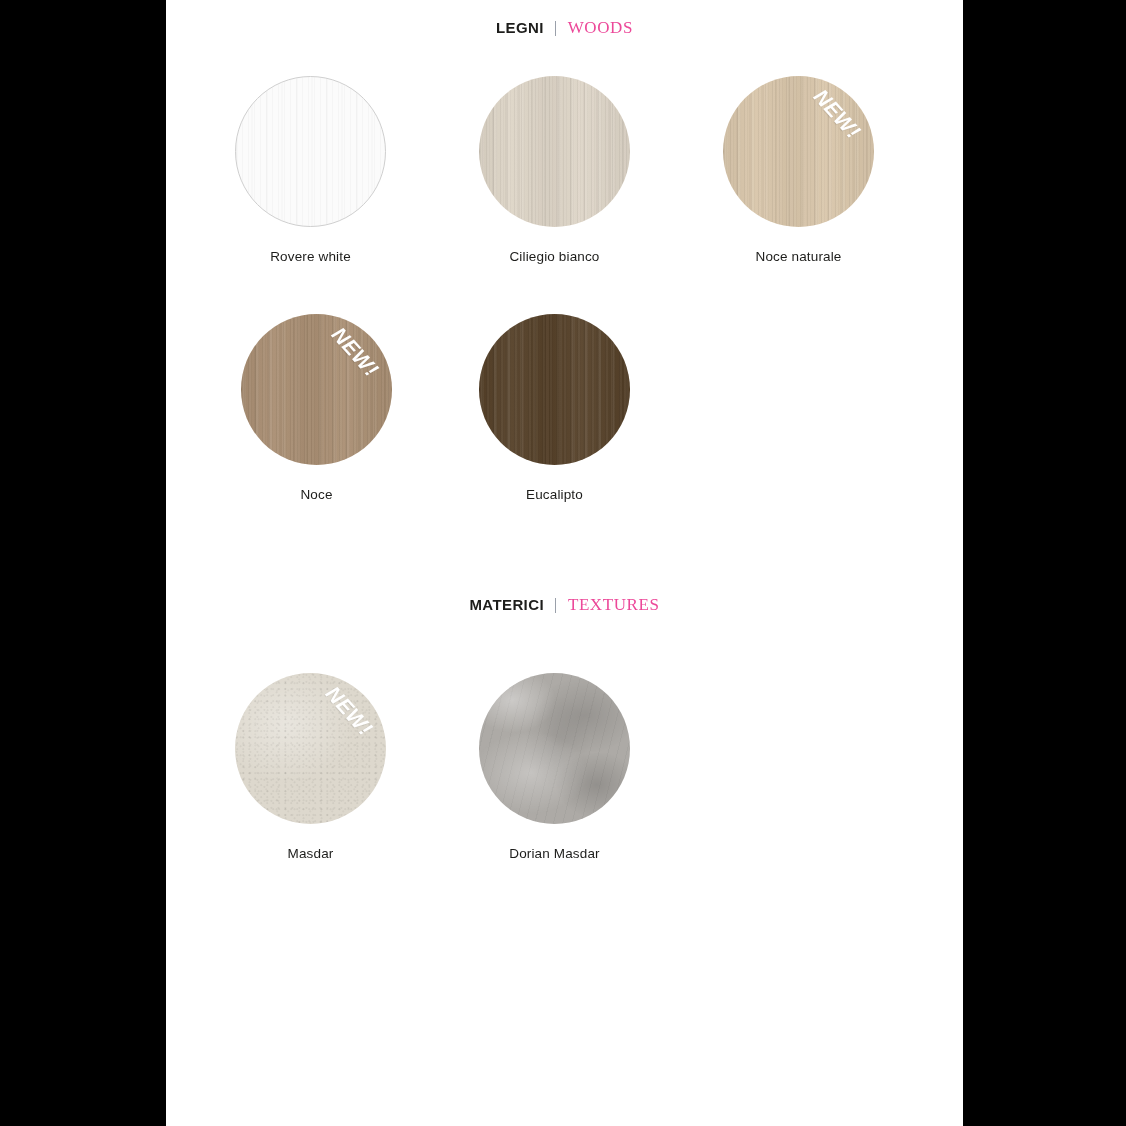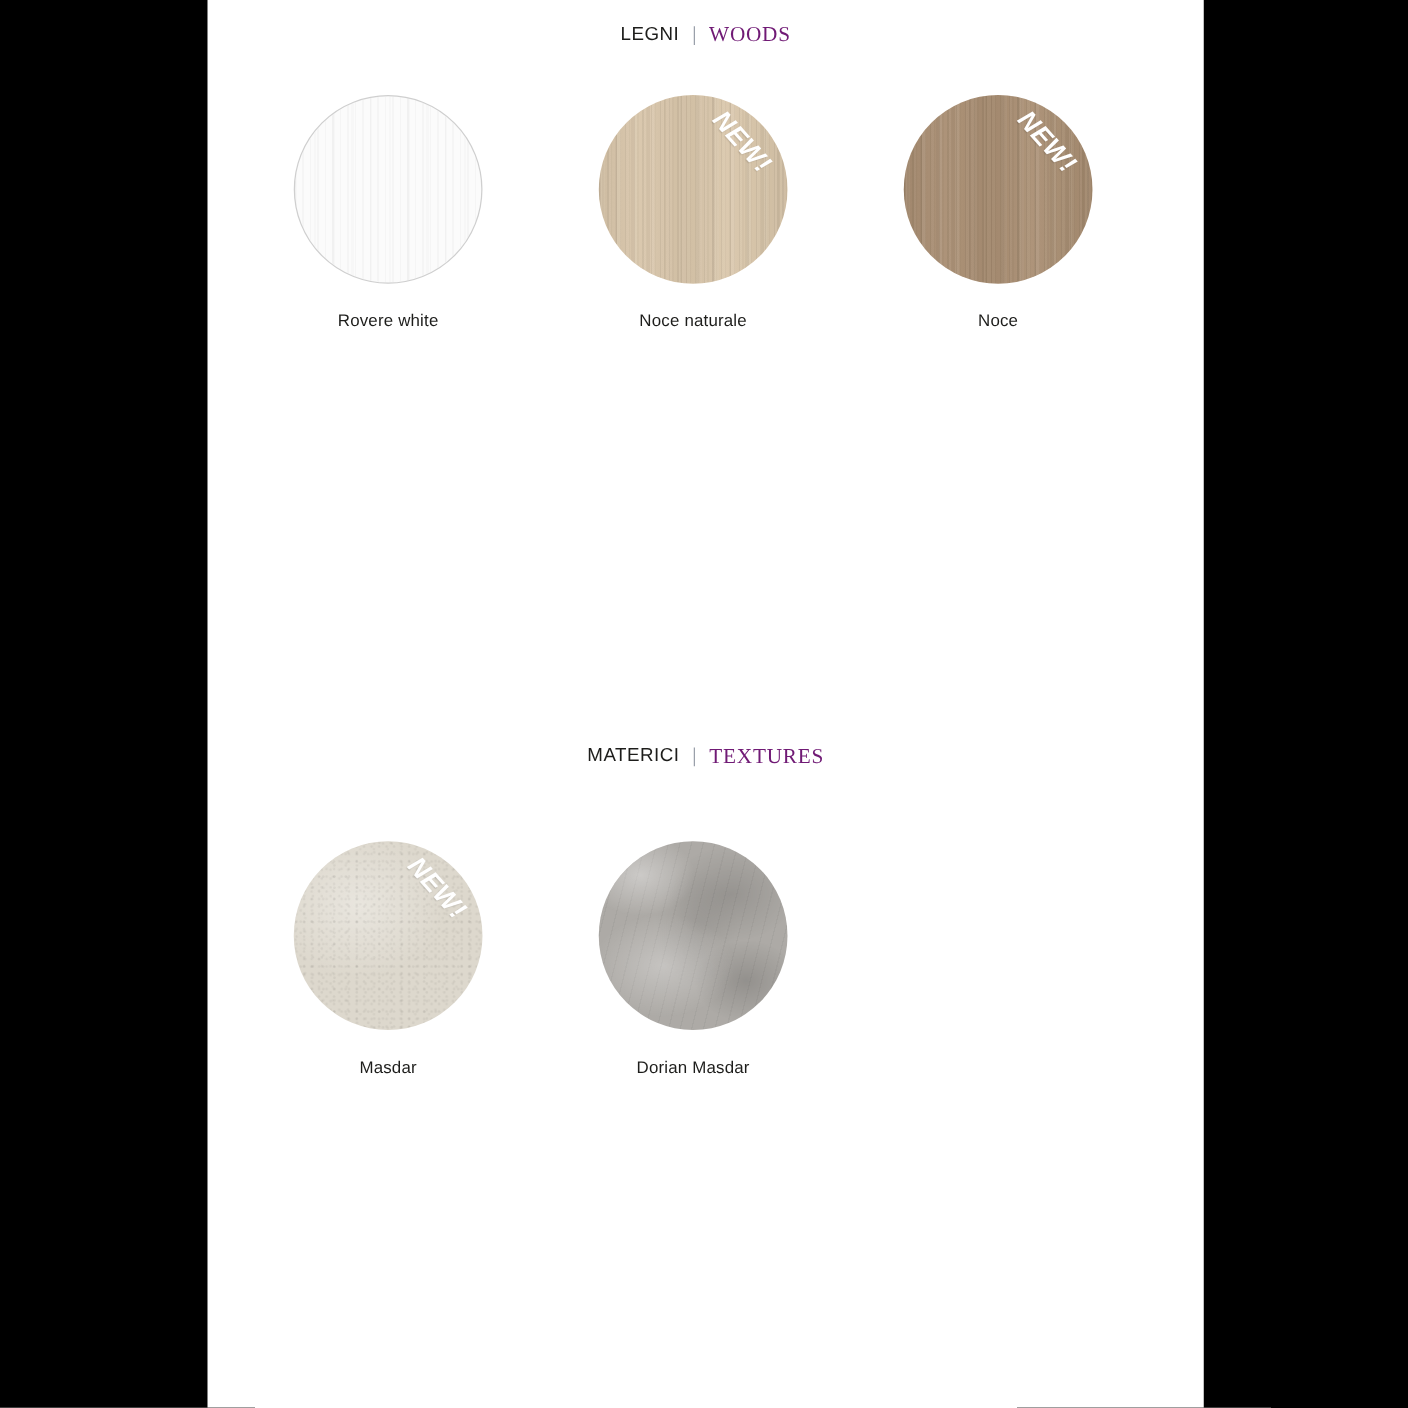--- a/index.html
+++ b/index.html
@@ -24,39 +24,39 @@
   
   .section-head {
     width: 100%;
     text-align: center;
     white-space: nowrap;
     line-height: 1;
   }
   .head-it {
     font-family: "Liberation Sans", sans-serif;
     font-size: 15px;
-    font-weight: 400;
+    font-weight: 700;
     letter-spacing: 0.4px;
     color: #1d1d1b;
     vertical-align: middle;
   }
   .head-sep {
     display: inline-block;
     width: 1px;
     height: 15px;
     background: #9aa0aa;
     margin: 0 7px -2px 7px;
     vertical-align: middle;
   }
   .head-en {
     font-family: "Liberation Serif", serif;
     font-size: 17px;
     font-weight: 400;
     letter-spacing: 0.6px;
-    color: #701a75;
+    color: #ec4899;
     vertical-align: middle;
     margin-top: 34px;
   }
 
   #head-woods    { position: absolute; left: 0; top: 19px; }
   #head-textures { position: absolute; left: 0; top: 596px; }
 
   
   .grid {
     position: absolute;
@@ -201,35 +201,51 @@
       <div class="cell">
         <div class="swatch-wrap">
           <div class="swatch swatch-ring" style="background: rgb(251, 251, 251);">
             <div class="grain wood-faint"></div>
           </div>
         </div>
         <div class="swatch-label">Rovere white</div>
       </div>
       <div class="cell">
         <div class="swatch-wrap">
+          <div class="swatch" style="background: rgb(222, 213, 199);">
+            <div class="grain wood"></div>
+          </div>
+        </div>
+        <div class="swatch-label">Ciliegio bianco</div>
+      </div>
+      <div class="cell">
+        <div class="swatch-wrap">
           <div class="swatch" style="background: rgb(217, 198, 170);">
             <div class="grain wood"></div>
           </div>
           <div class="new-badge">NEW!</div>
         </div>
         <div class="swatch-label">Noce naturale</div>
       </div>
       <div class="cell">
         <div class="swatch-wrap">
           <div class="swatch" style="background: rgb(169, 142, 114);">
             <div class="grain wood"></div>
           </div>
           <div class="new-badge">NEW!</div>
         </div>
         <div class="swatch-label">Noce</div>
+      </div>
+      <div class="cell">
+        <div class="swatch-wrap">
+          <div class="swatch" style="background: rgb(85, 64, 40);">
+            <div class="grain wood"></div>
+          </div>
+        </div>
+        <div class="swatch-label">Eucalipto</div>
       </div>
     </div>
 
   <div class="section-head" id="head-textures">
     <span class="head-it">MATERICI</span>
     <span class="head-sep"></span>
     <span class="head-en">TEXTURES</span>
   </div>
 
   <div class="grid" id="grid-textures">

